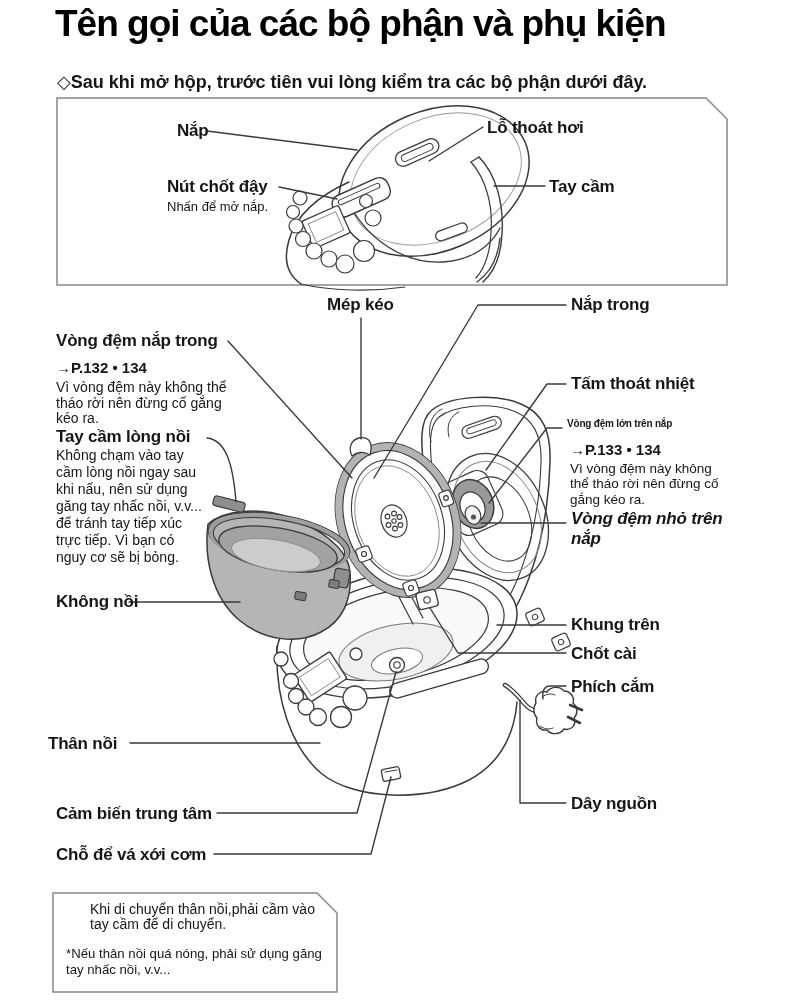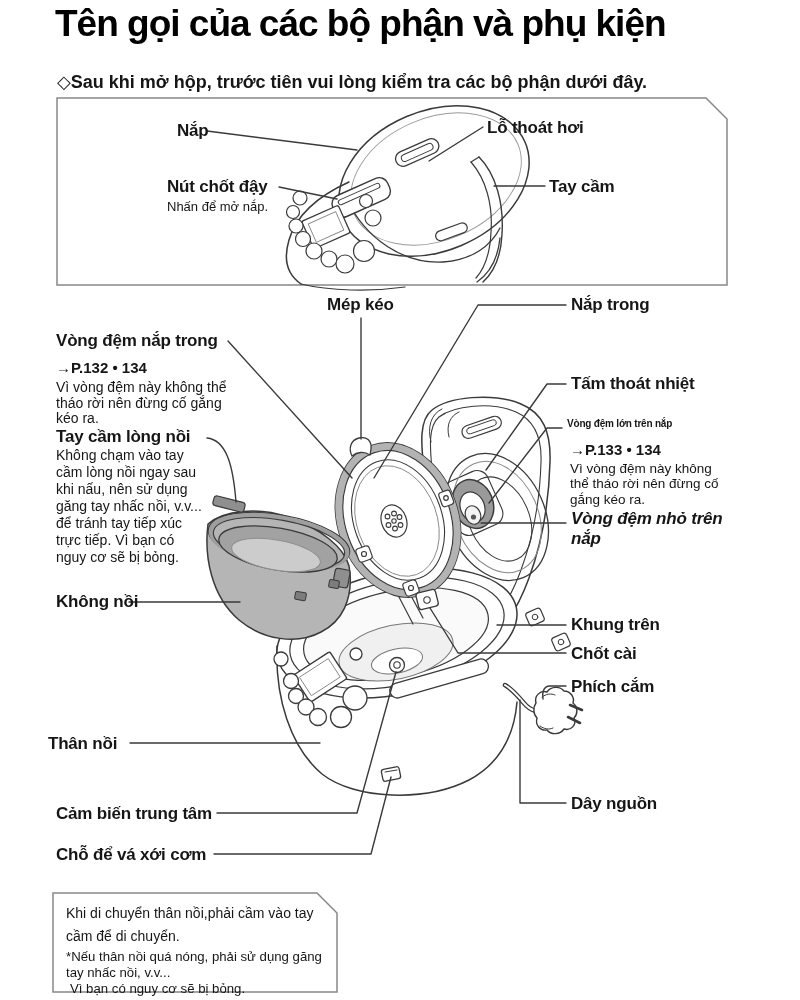--- a/index.html
+++ b/index.html
@@ -16,22 +16,22 @@
   .wrap{white-space:normal;font-style:italic;}
   .note14{font-size:14px;line-height:15.5px;white-space:normal;}
   .note14b{font-size:14px;line-height:17px;white-space:normal;}
   .note135{font-size:13.5px;line-height:15.3px;white-space:normal;}
   .title{
     position:absolute;left:55px;top:3px;font-size:37px;font-weight:700;
     letter-spacing:-1px;color:#000000;
   }
   .intro{position:absolute;left:57px;top:71px;font-size:18px;font-weight:bold;}
   .notebox-text{position:absolute;left:66px;top:902px;width:268px;}
-  .nb1{font-size:14px;line-height:23px;white-space:normal;}
-  .nb2{font-size:13.2px;line-height:16px;white-space:normal;margin-top:1px;}
+  .nb1{font-size:14px;line-height:15px;white-space:normal;margin-left:24px;}
+  .nb2{font-size:13.2px;line-height:16px;white-space:normal;margin-top:14px;}
   .nb3{font-size:13.2px;line-height:16px;white-space:normal;padding-left:4px;}
 </style>
 </head>
 <body>
 
 <svg id="art" viewBox="0 0 800 1000" xmlns="http://www.w3.org/2000/svg">
 
   <g fill="none" stroke="#888" stroke-width="1.5">
     <path d="M57,98 H706 L727,119 V285 H57 Z"></path>
   </g>
@@ -260,14 +260,13 @@
 <div class="lbl b17" style="left:571px;top:677px">Phích cắm</div>
 <div class="lbl b17" style="left:571px;top:794px">Dây nguồn</div>
 
 <div class="lbl b17" style="left:48px;top:734px">Thân nồi</div>
 <div class="lbl b17" style="left:56px;top:804px">Cảm biến trung tâm</div>
 <div class="lbl b17" style="left:56px;top:845px">Chỗ để vá xới cơm</div>
 
 <div class="notebox-text">
   <div class="nb1">Khi di chuyển thân nồi,phải cầm vào tay cầm để di chuyển.</div>
   <div class="nb2">*Nếu thân nồi quá nóng, phải sử dụng găng tay nhấc nồi, v.v...</div>
-  <div class="nb3">Vì bạn có nguy cơ sẽ bị bỏng.</div>
 </div>
 
 </body></html>

